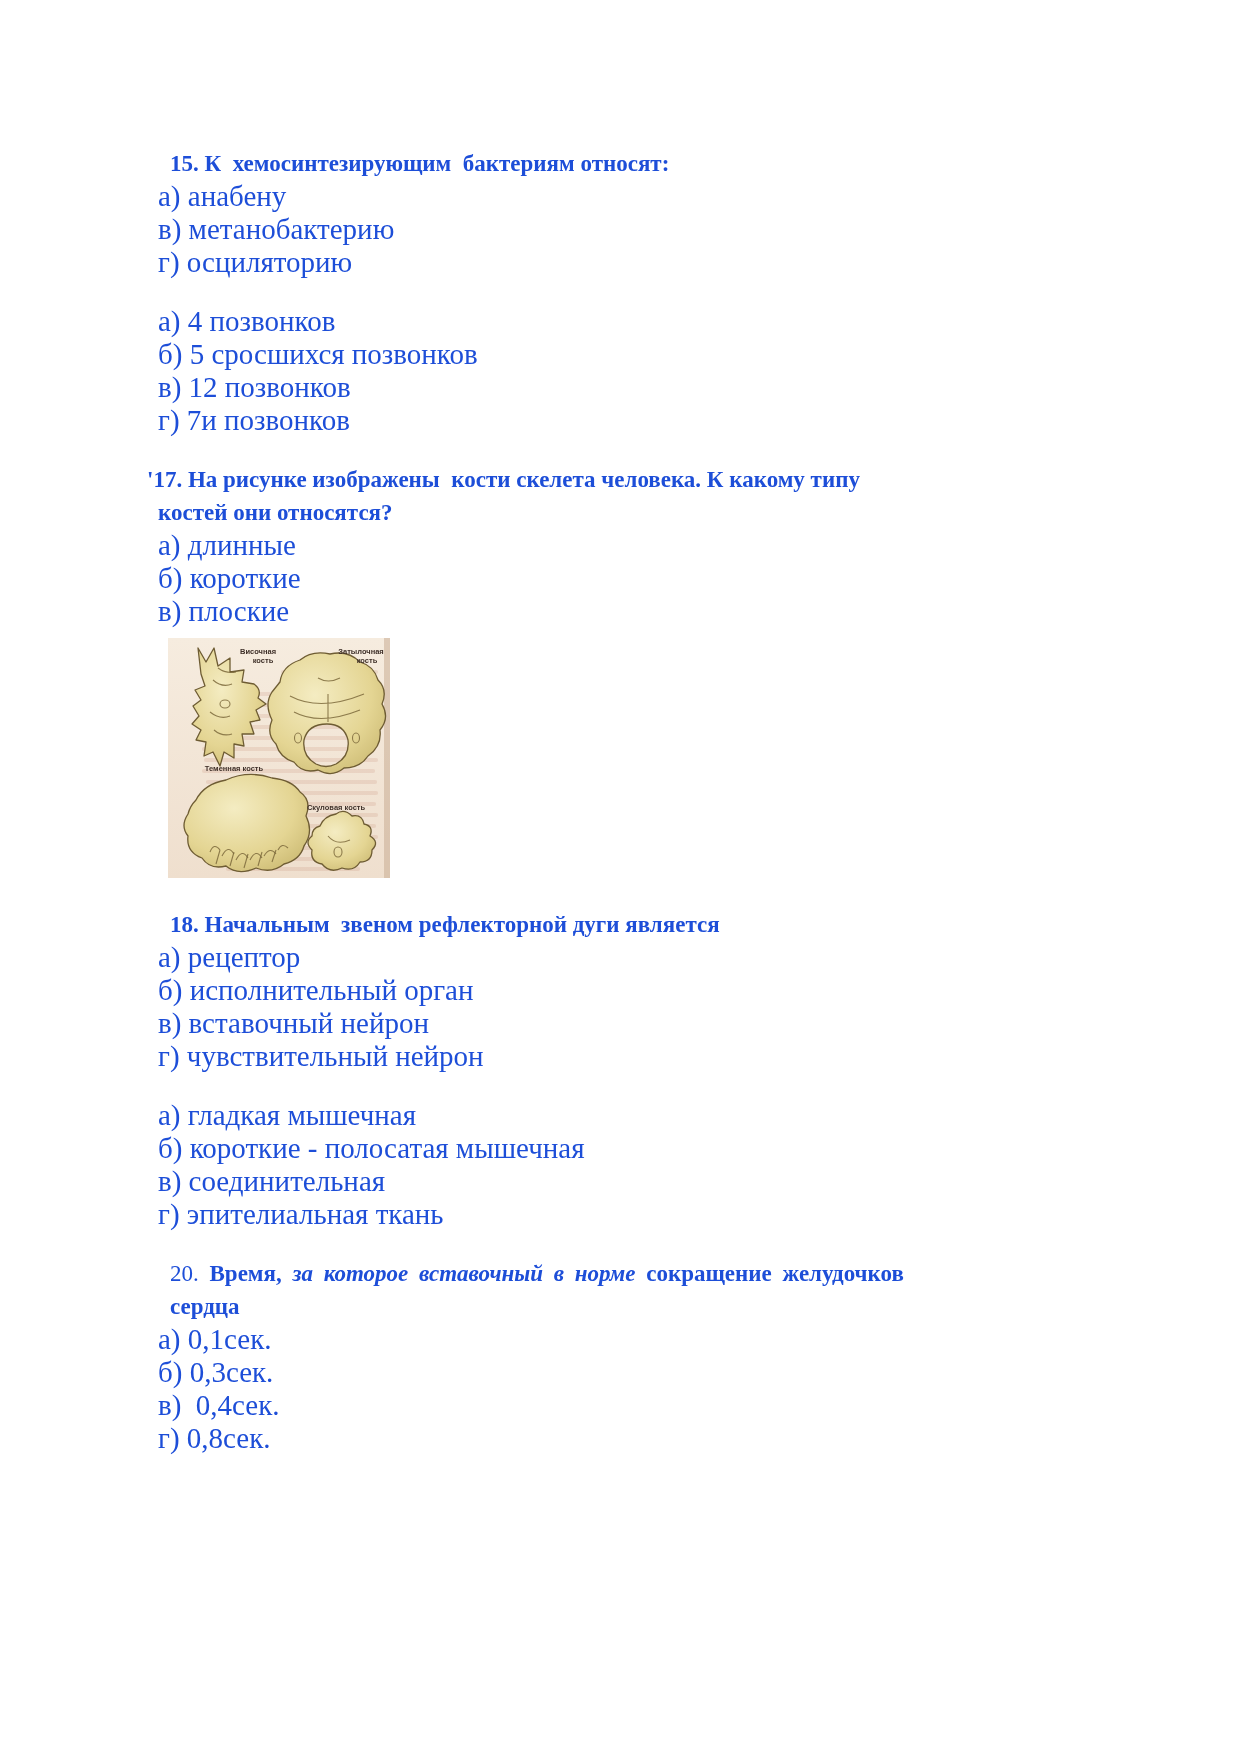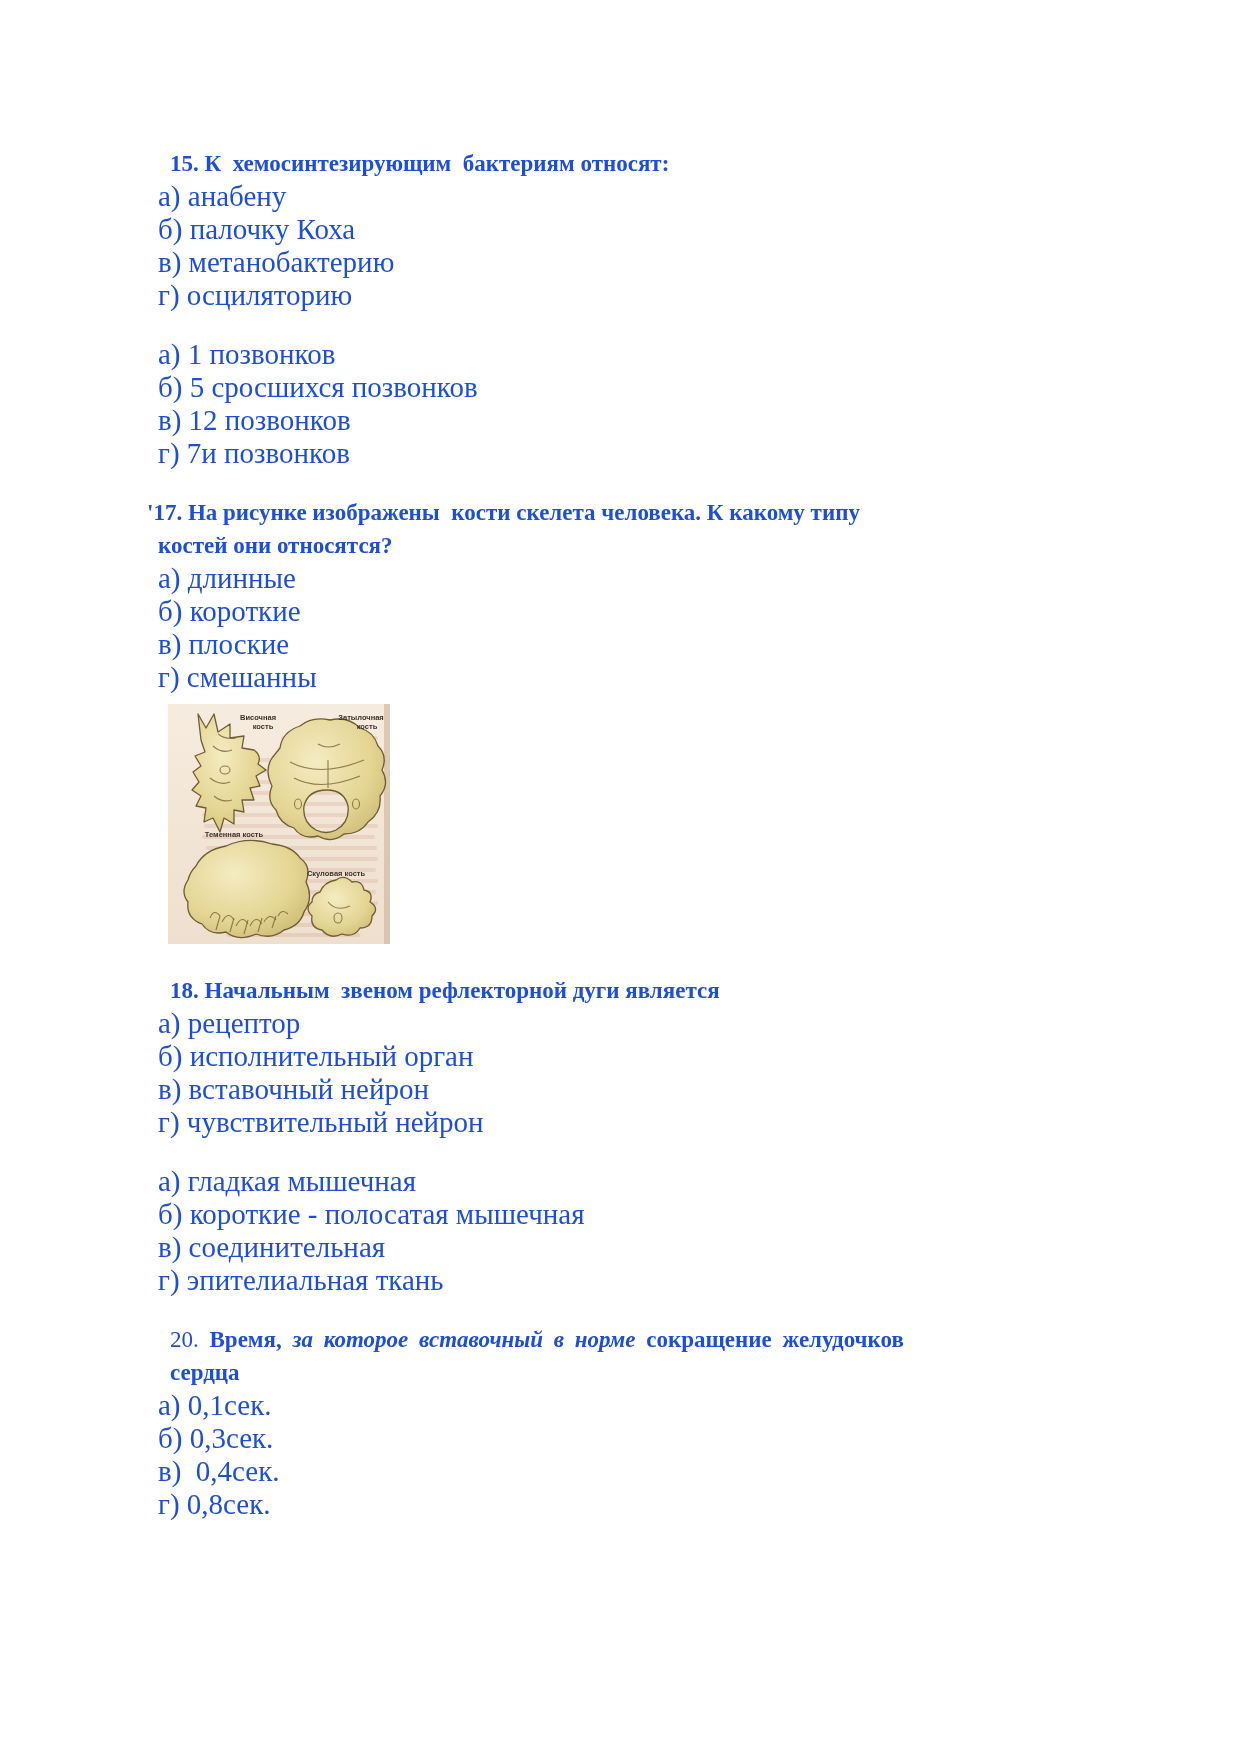--- a/index.html
+++ b/index.html
@@ -39,39 +39,37 @@
 </style>
 </head>
 <body>
 
 <div class="sheet">
   <main class="content">
 
     <section class="question">
       <h3 class="q-title">15. К  хемосинтезирующим  бактериям относят:</h3>
       <div class="q-option">а) анабену</div>
-      <div class="q-option">б) палочку Коха</div>
       <div class="q-option">в) метанобактерию</div>
       <div class="q-option">г) осциляторию</div>
     </section>
 
     <section class="question">
-      <div class="q-option">а) 1 позвонков</div>
+      <div class="q-option">а) 4 позвонков</div>
       <div class="q-option">б) 5 сросшихся позвонков</div>
       <div class="q-option">в) 12 позвонков</div>
       <div class="q-option">г) 7и позвонков</div>
     </section>
 
     <section class="question">
       <h3 class="q-title hang">'17. На рисунке изображены  кости скелета человека. К какому типу
 костей они относятся?</h3>
       <div class="q-option">а) длинные</div>
       <div class="q-option">б) короткие</div>
       <div class="q-option">в) плоские</div>
-      <div class="q-option">г) смешанны</div>
 
       <figure class="fig">
         <svg width="222" height="240" viewBox="0 0 222 240">
           <defs>
             <radialGradient id="boneG" cx="40%" cy="35%" r="80%">
               <stop offset="0" stop-color="#f4ecc2"></stop>
               <stop offset="0.6" stop-color="#e4d593"></stop>
               <stop offset="1" stop-color="#c8b66e"></stop>
             </radialGradient>
             <linearGradient id="bgG" x1="0" y1="0" x2="0" y2="1">

